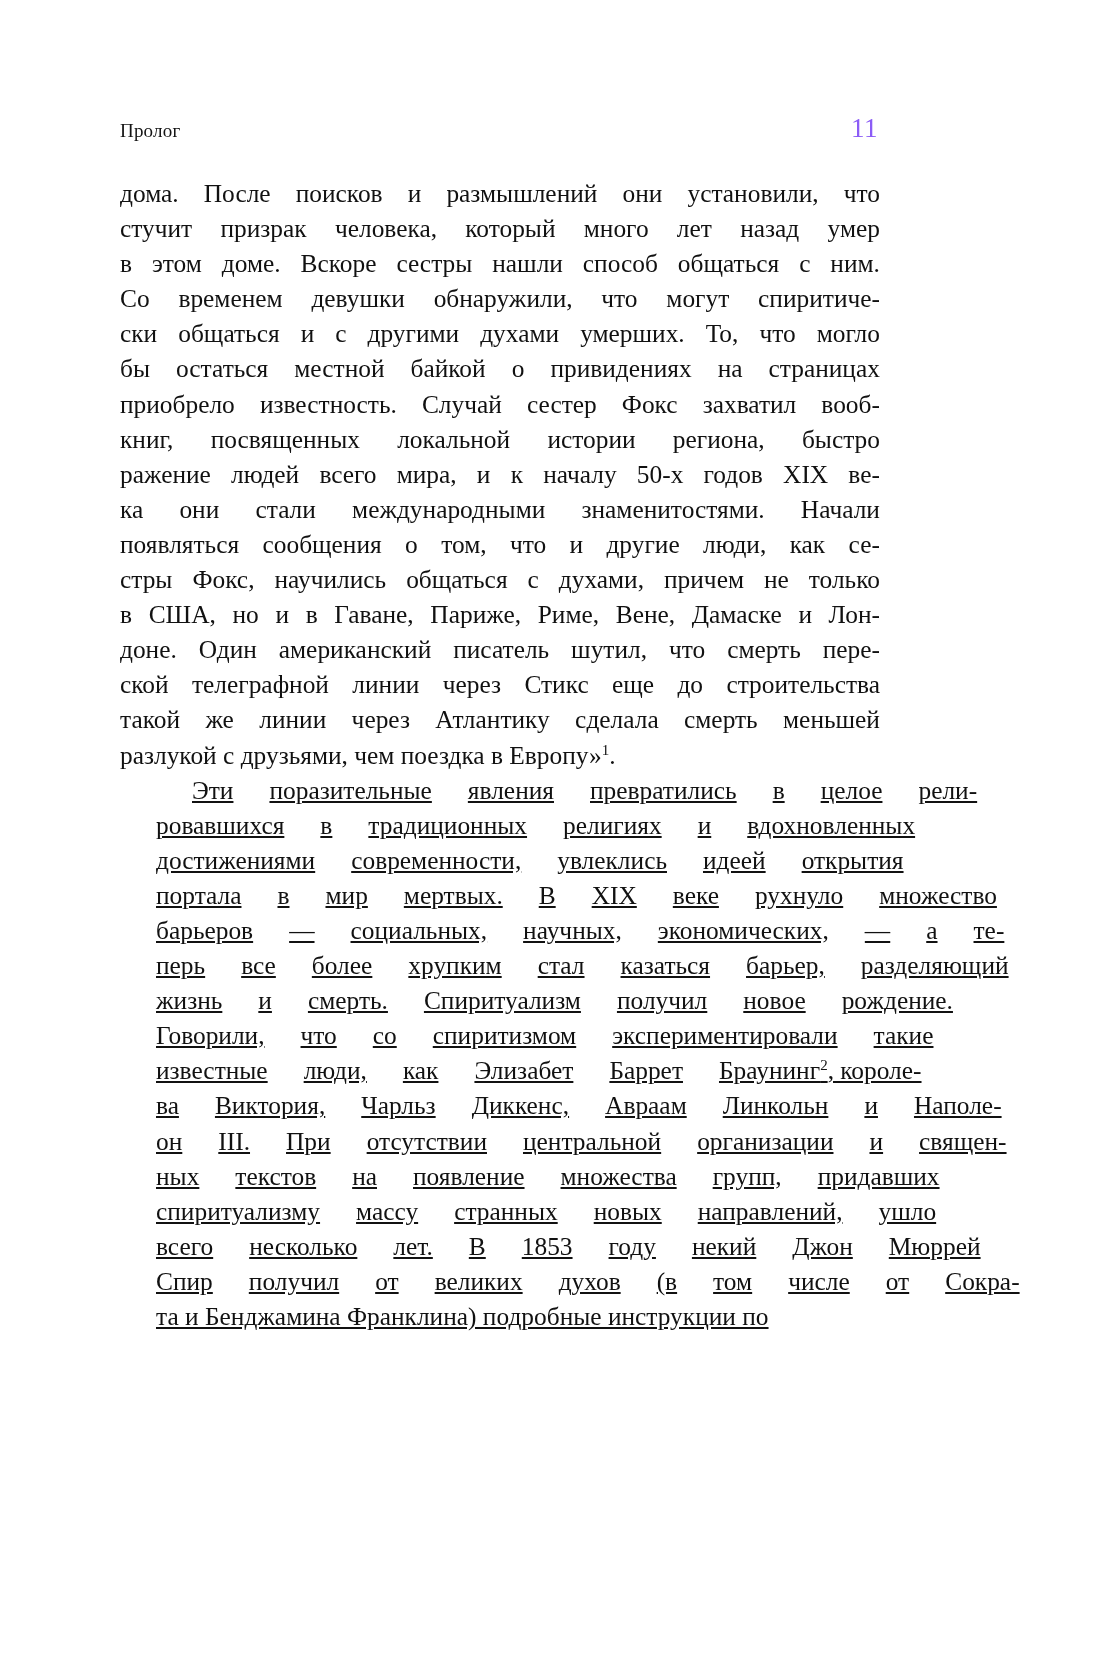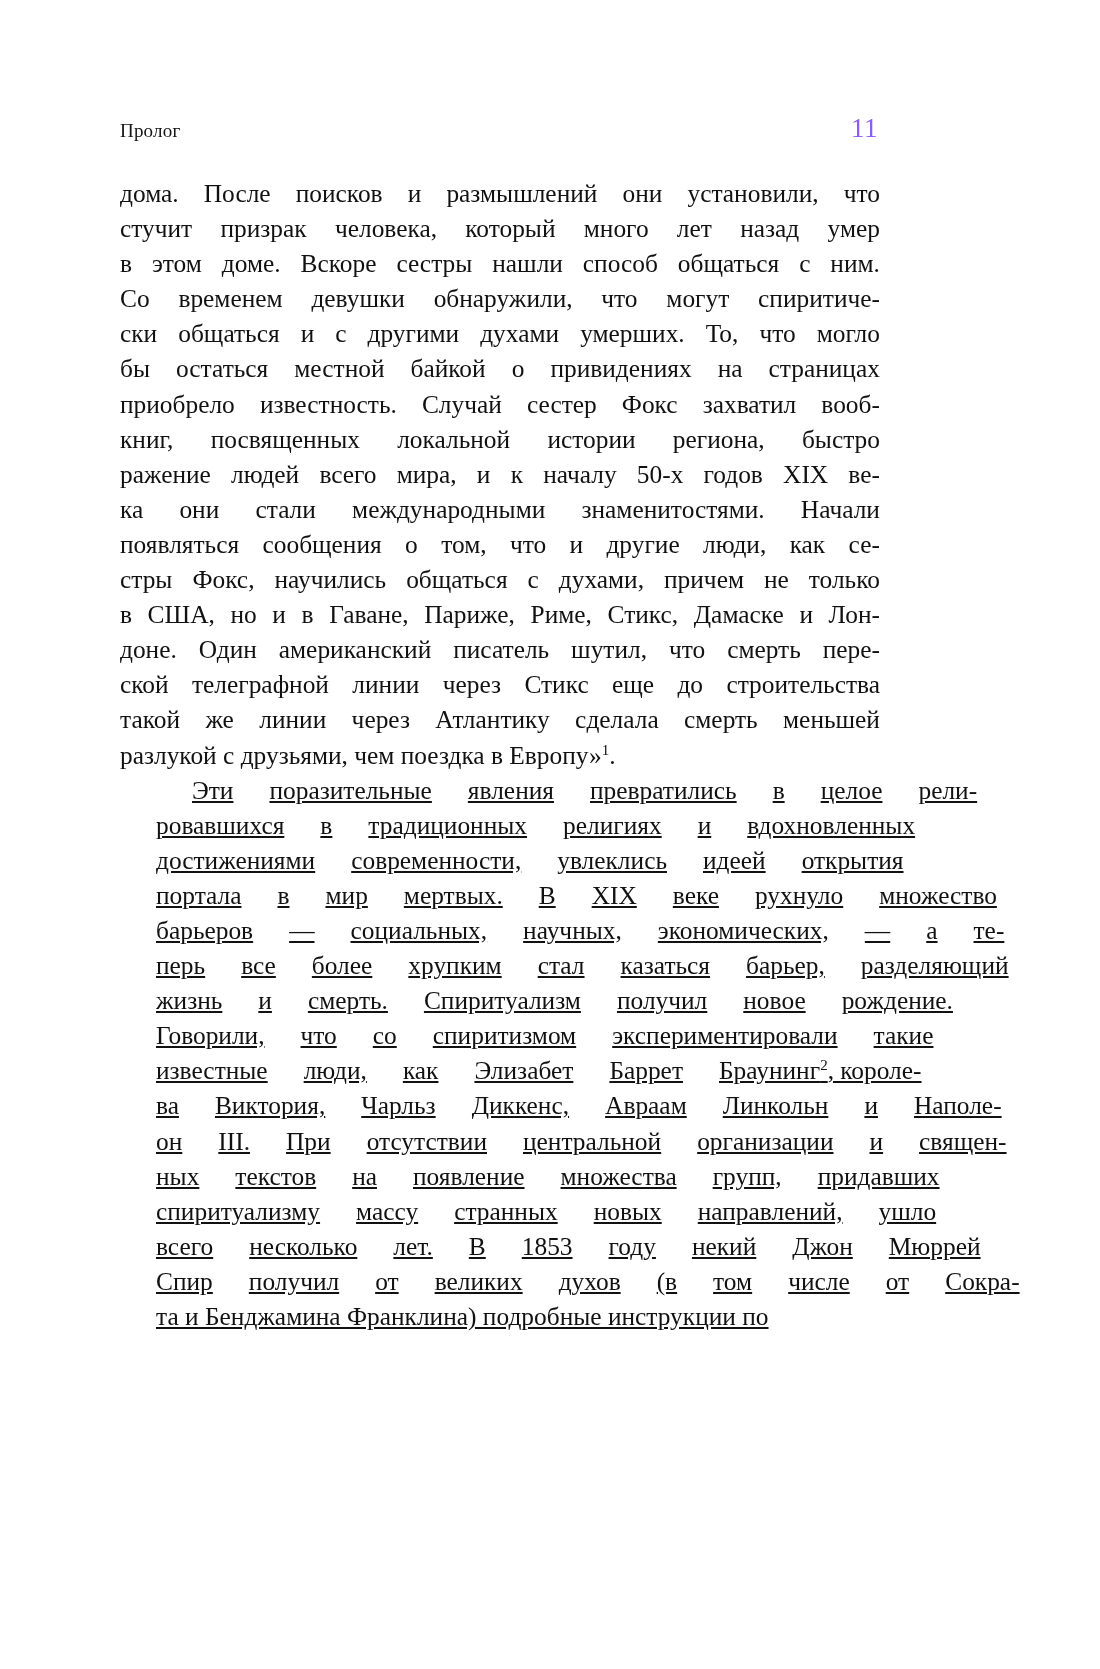--- a/index.html
+++ b/index.html
@@ -230,21 +230,21 @@
         </span>
         <span class="line j">
           <span>в</span>
           <span>США,</span>
           <span>но</span>
           <span>и</span>
           <span>в</span>
           <span>Гаване,</span>
           <span>Париже,</span>
           <span>Риме,</span>
-          <span>Стикс,</span>
+          <span>Вене,</span>
           <span>Дамаске</span>
           <span>и</span>
           <span>Лон-</span>
         </span>
         <span class="line j">
           <span>доне.</span>
           <span>Один</span>
           <span>американский</span>
           <span>писатель</span>
           <span>шутил,</span>

